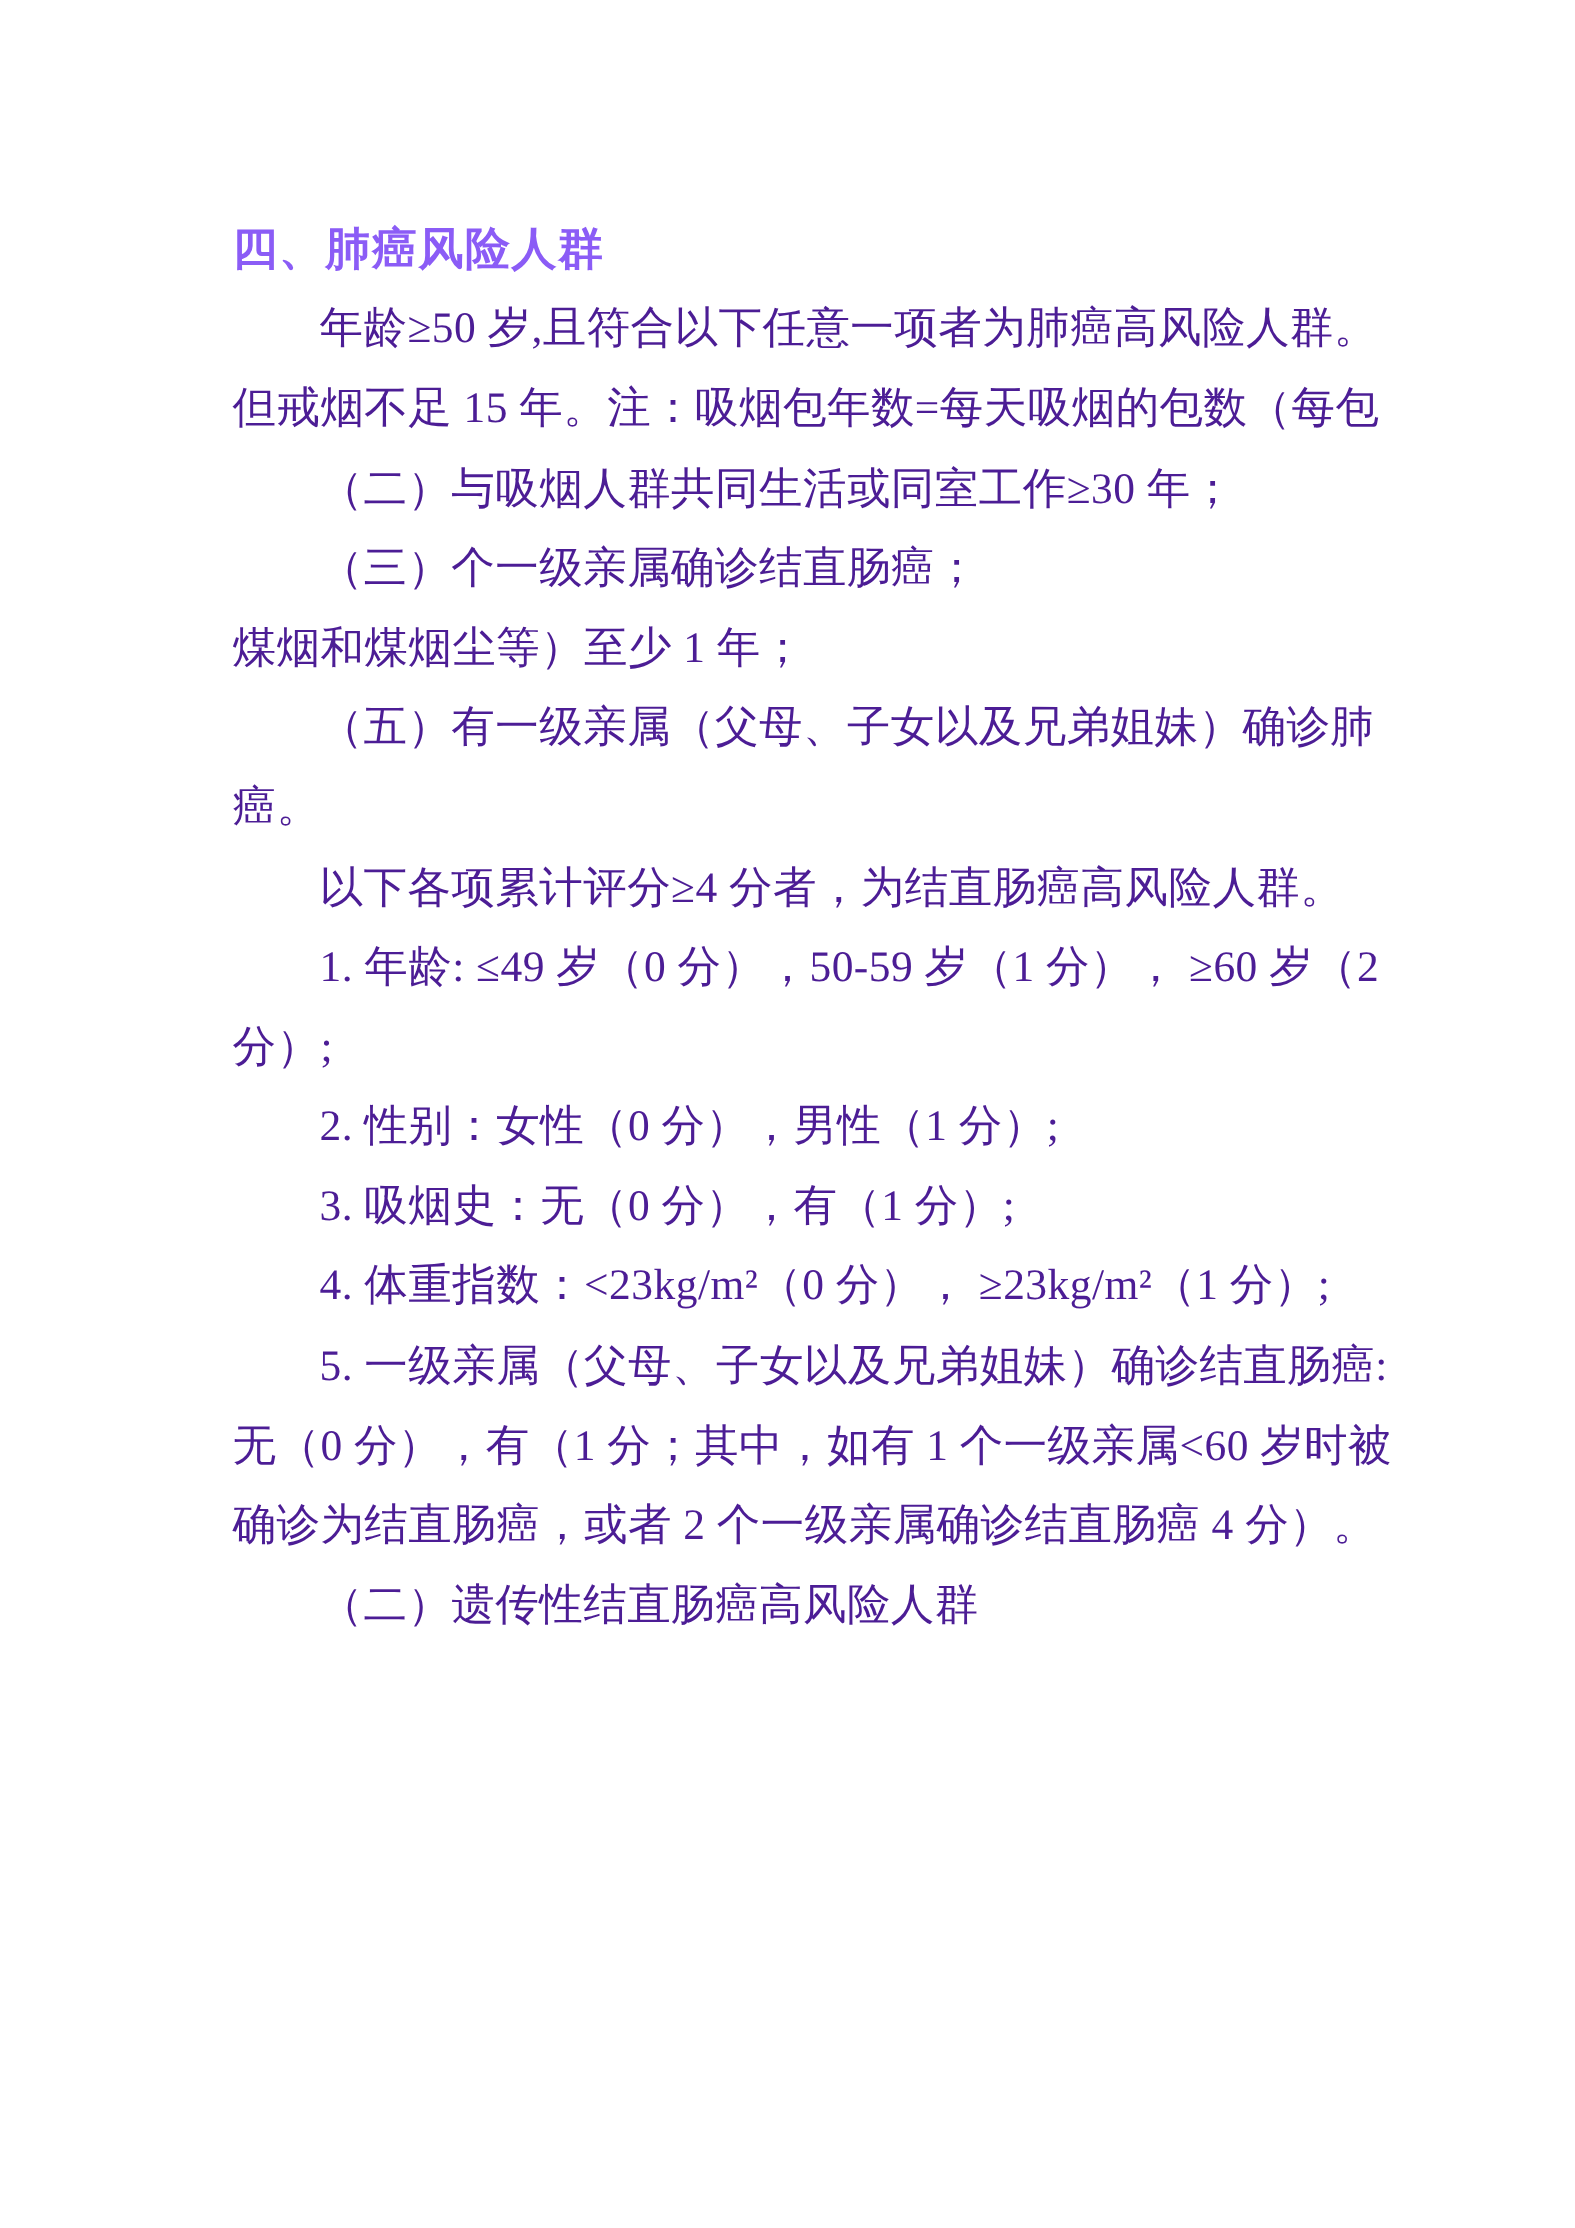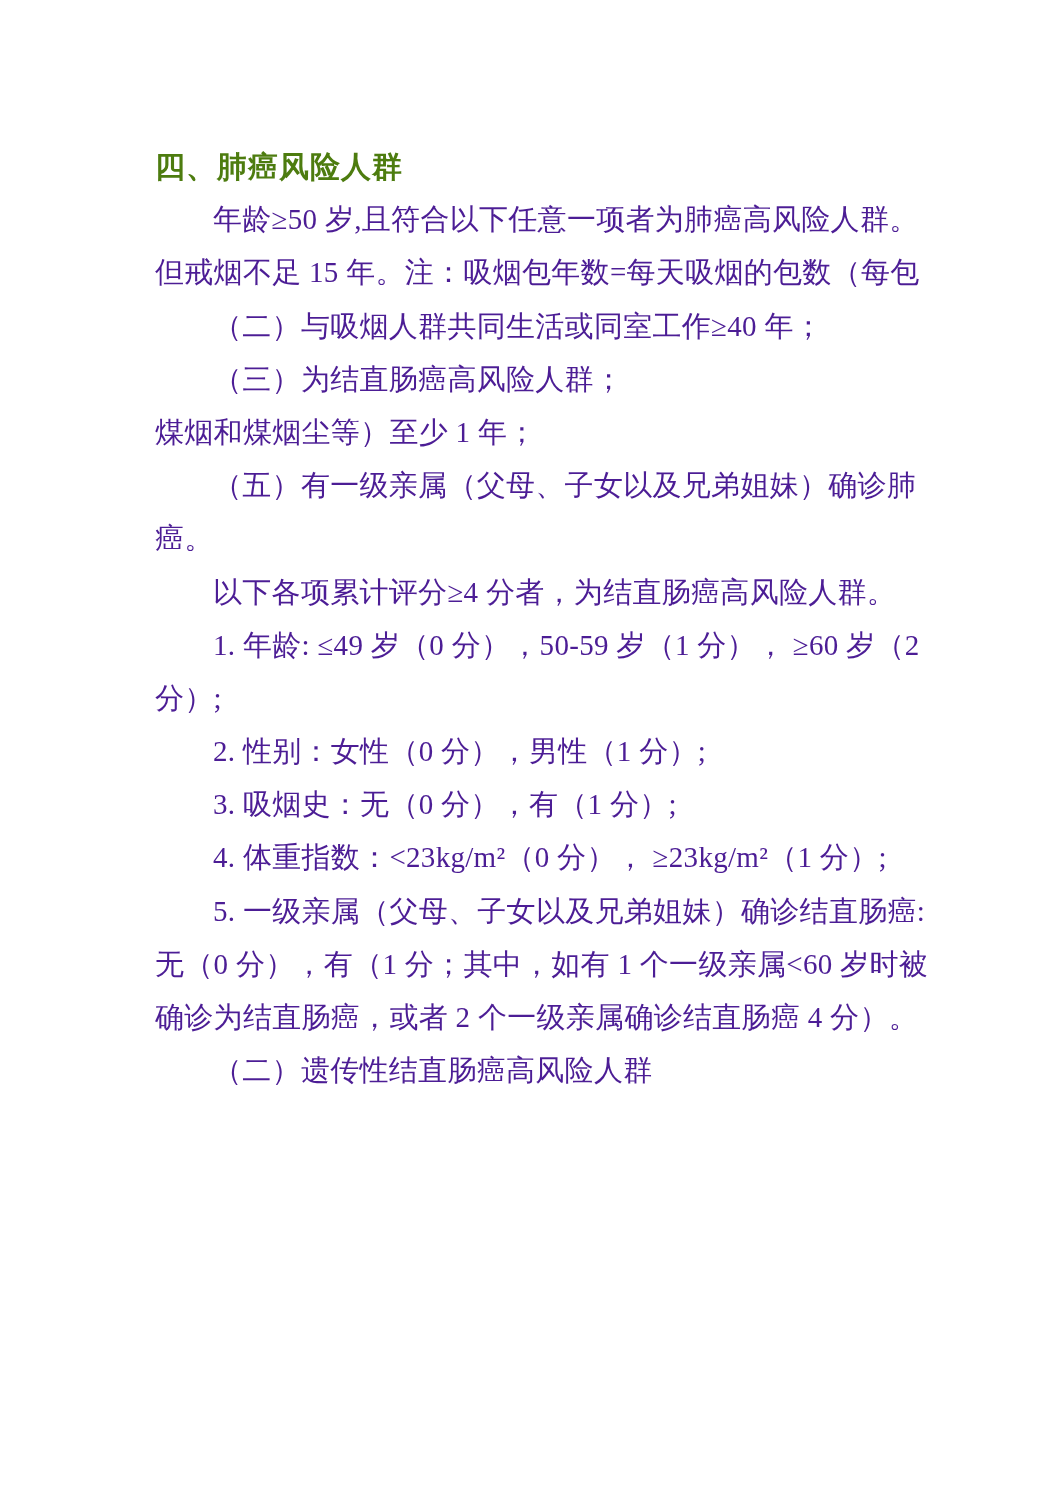--- a/index.html
+++ b/index.html
@@ -29,34 +29,34 @@
     white-space: nowrap;
     letter-spacing: 0.3px;
   }
   .line.indent {
     padding-left: 58px;
   }
   .line.heading {
     font-family: "Liberation Sans", "DejaVu Sans", sans-serif;
     font-weight: 700;
     font-size: 30px;
-    color: #4d7c0f;
+    color: #8b5cf6;
     letter-spacing: 1px;
   }
 </style>
 </head>
 <body>
 
 <div class="page">
   <div class="doc">
       <div class="line heading">四、肺癌风险人群</div>
       <div class="line indent">年龄≥50 岁,且符合以下任意一项者为肺癌高风险人群。</div>
       <div class="line">但戒烟不足 15 年。注：吸烟包年数=每天吸烟的包数（每包</div>
-      <div class="line indent">（二）与吸烟人群共同生活或同室工作≥40 年；</div>
-      <div class="line indent">（三）为结直肠癌高风险人群；</div>
+      <div class="line indent">（二）与吸烟人群共同生活或同室工作≥30 年；</div>
+      <div class="line indent">（三）个一级亲属确诊结直肠癌；</div>
       <div class="line">煤烟和煤烟尘等）至少 1 年；</div>
       <div class="line indent">（五）有一级亲属（父母、子女以及兄弟姐妹）确诊肺</div>
       <div class="line">癌。</div>
       <div class="line indent">以下各项累计评分≥4 分者，为结直肠癌高风险人群。</div>
       <div class="line indent">1. 年龄: ≤49 岁（0 分），50-59 岁（1 分）， ≥60 岁（2</div>
       <div class="line">分）;</div>
       <div class="line indent">2. 性别：女性（0 分），男性（1 分）;</div>
       <div class="line indent">3. 吸烟史：无（0 分），有（1 分）;</div>
       <div class="line indent">4. 体重指数：&lt;23kg/m²（0 分）， ≥23kg/m²（1 分）;</div>
       <div class="line indent">5. 一级亲属（父母、子女以及兄弟姐妹）确诊结直肠癌:</div>

